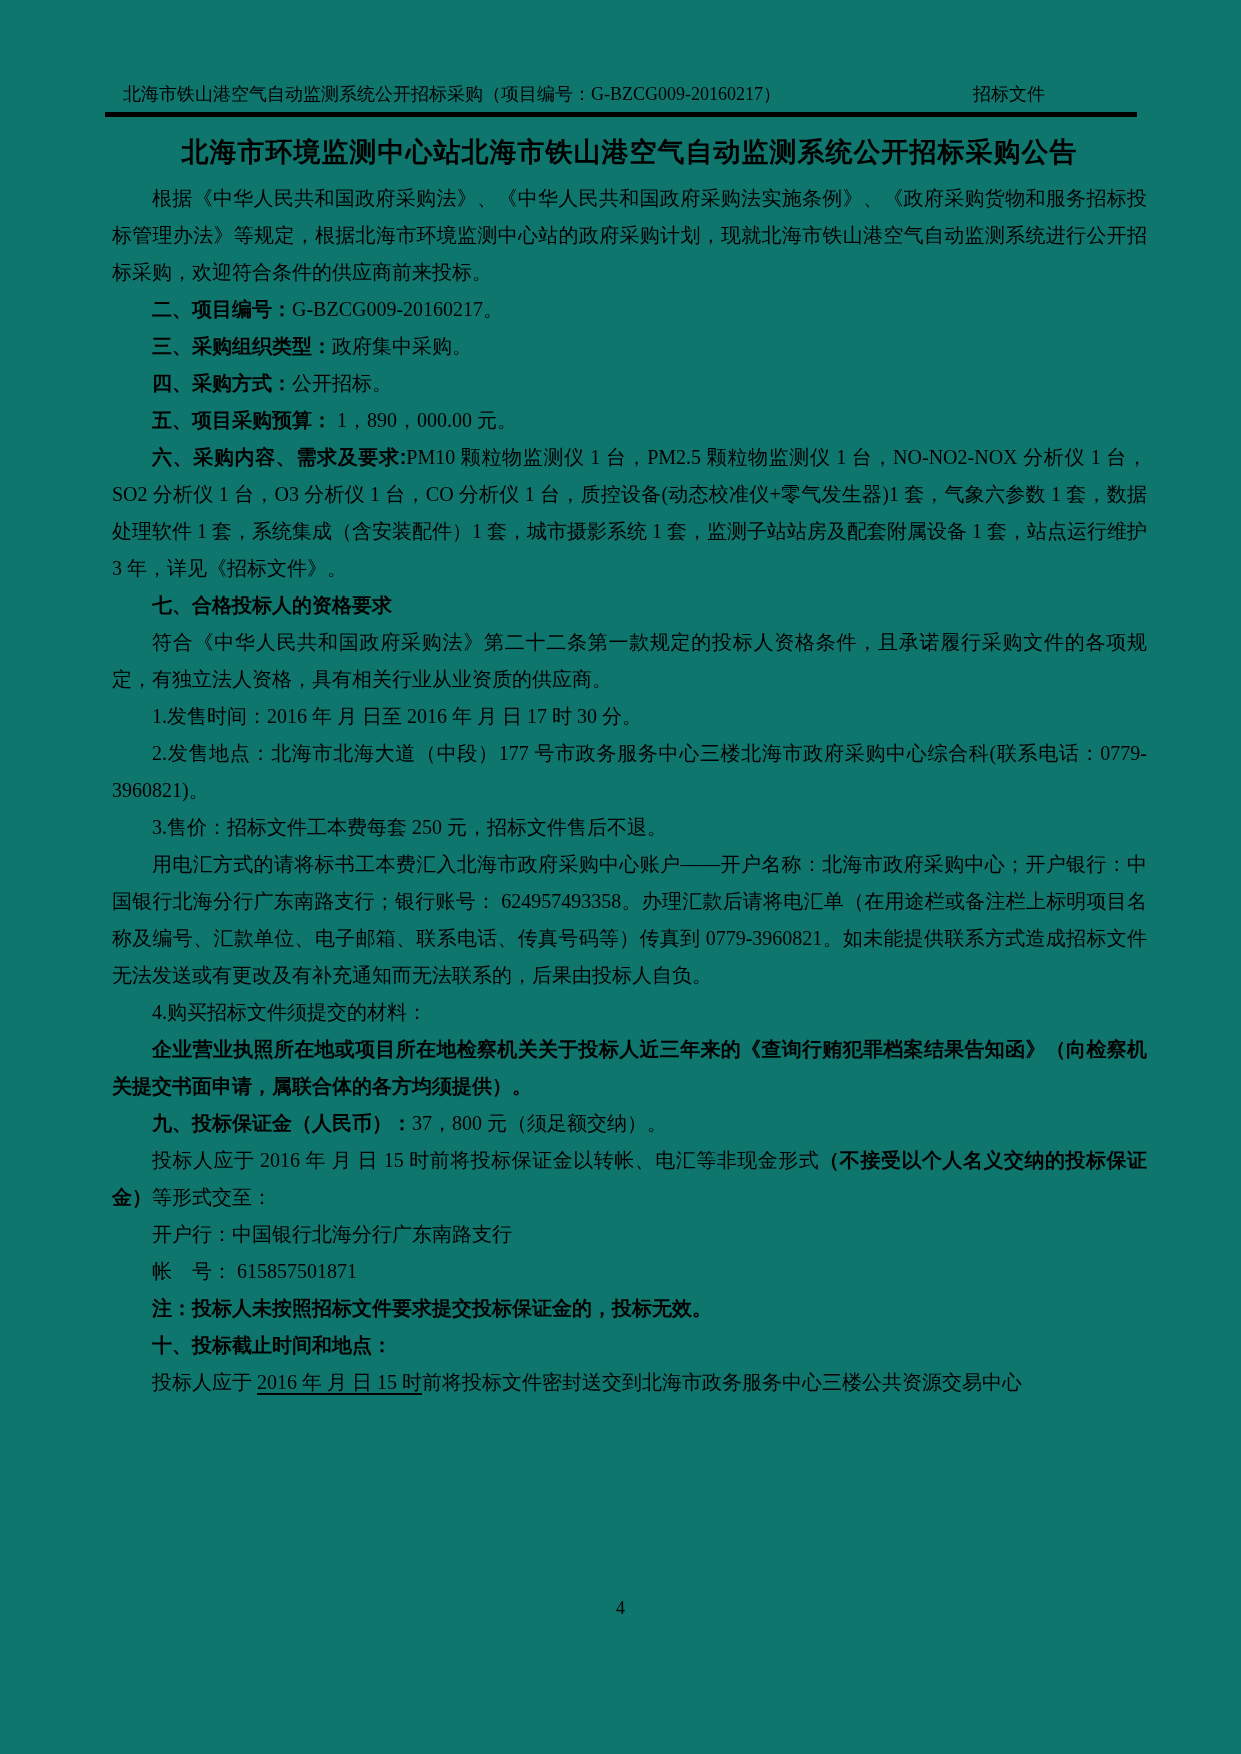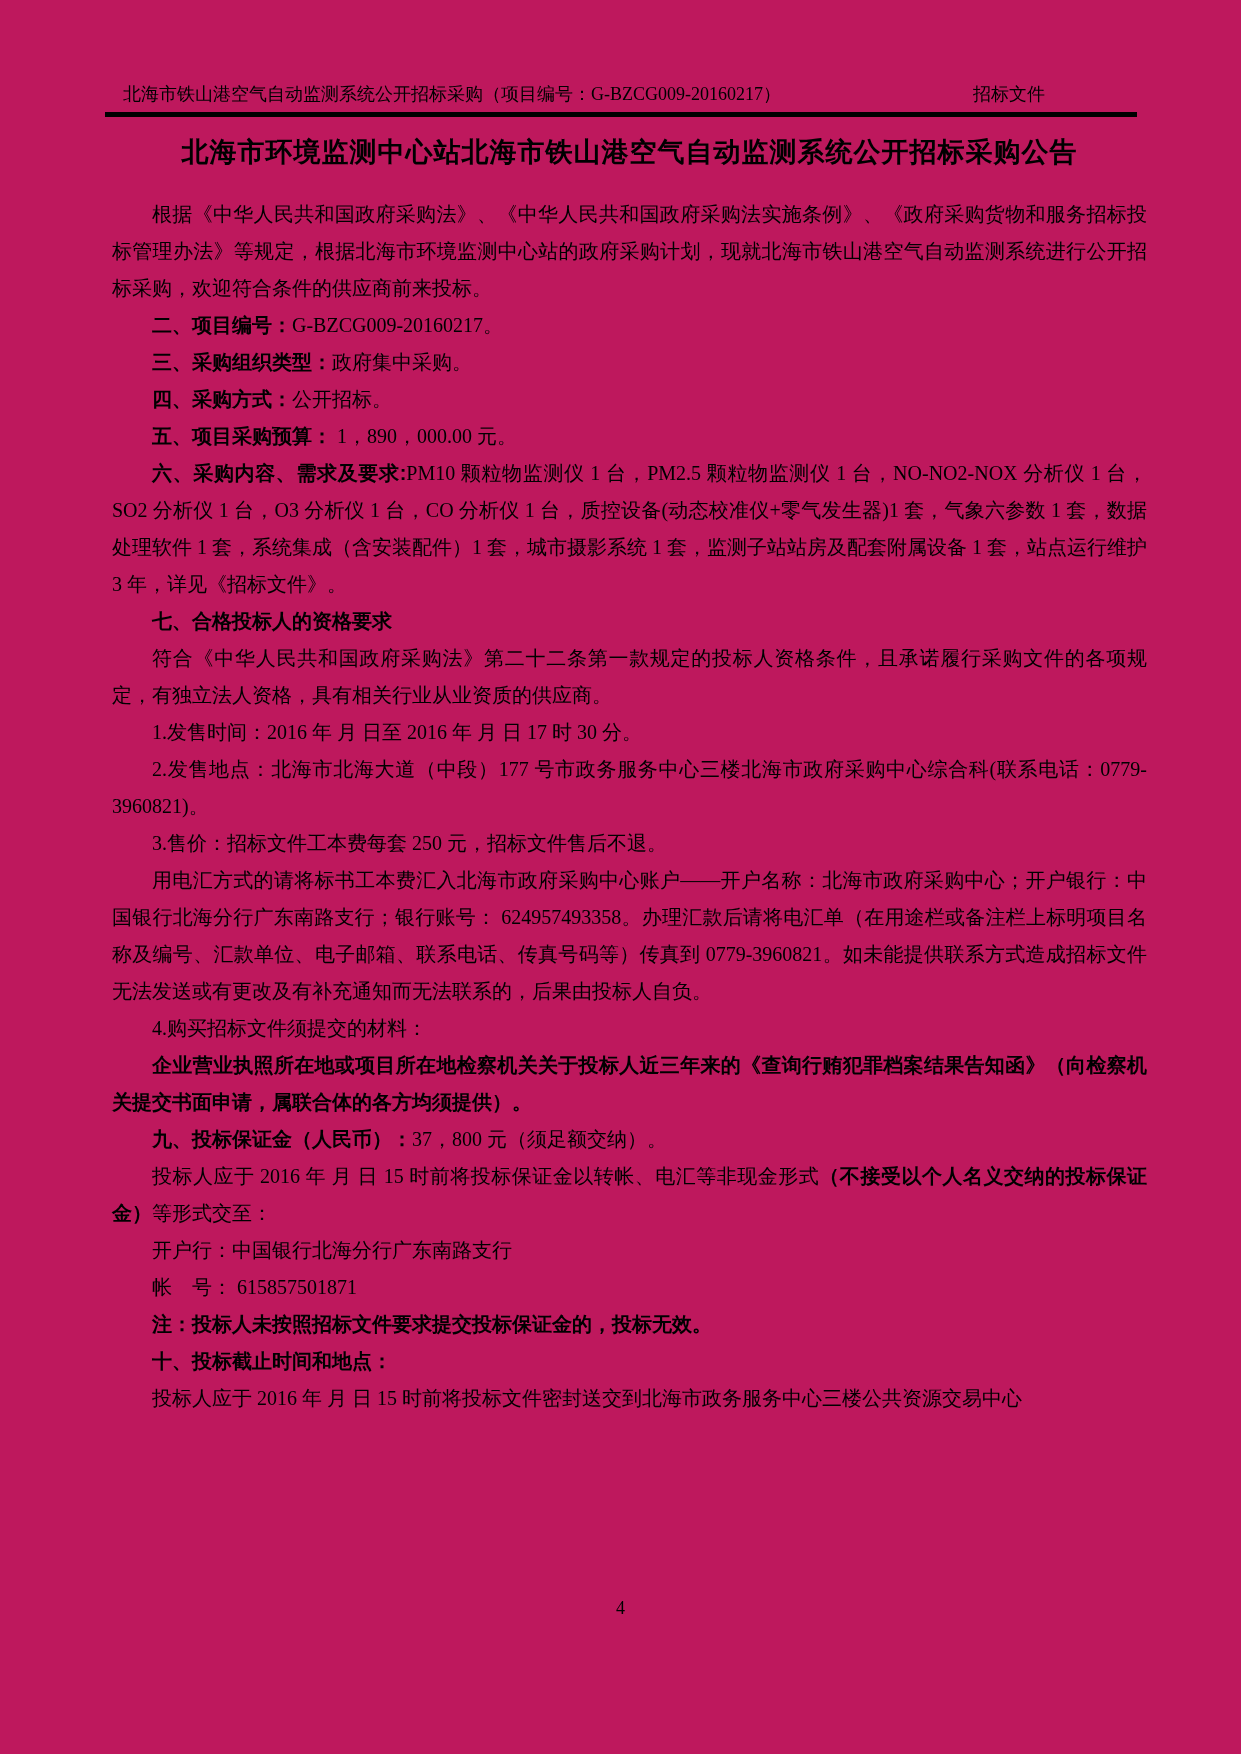--- a/index.html
+++ b/index.html
@@ -1,20 +1,20 @@
 <!DOCTYPE html>
 <html><head>
 <meta charset="utf-8">
 <style>
   html,body { margin:0; padding:0; background:#ffffff; }
   .page {
     position:relative;
     width:1241px;
     height:1754px;
-    background:#be185d;
+    background:#0f766e;
     color:#000;
     font-family:"Liberation Serif","DejaVu Serif",serif;
     overflow:hidden;
   }
   .header {
     position:absolute;
     left:105px; top:82px;
     width:1032px;
     display:flex;
     justify-content:space-between;
@@ -37,31 +37,31 @@
   }
   .title {
     font-family:"Liberation Sans","DejaVu Sans",sans-serif;
     font-weight:700;
     font-size:27px;
     line-height:36px;
     text-align:center;
     letter-spacing:1px;
   }
   .bodytext {
-    margin-top:26px;
+    margin-top:10px;
     font-size:20px;
     line-height:37px;
     text-align:justify;
   }
   .bodytext p { margin:0; text-indent:2em; }
   b, .hei {
     font-family:"Liberation Sans","DejaVu Sans",sans-serif;
     font-weight:700;
   }
-  .u { text-underline-offset:4px; }
+  .u { text-decoration:underline; text-underline-offset:4px; }
   .pagenum {
     position:absolute;
     top:1598px; left:0;
     width:100%;
     text-align:center;
     font-size:18px;
   }
 </style>
 </head>
 <body>

